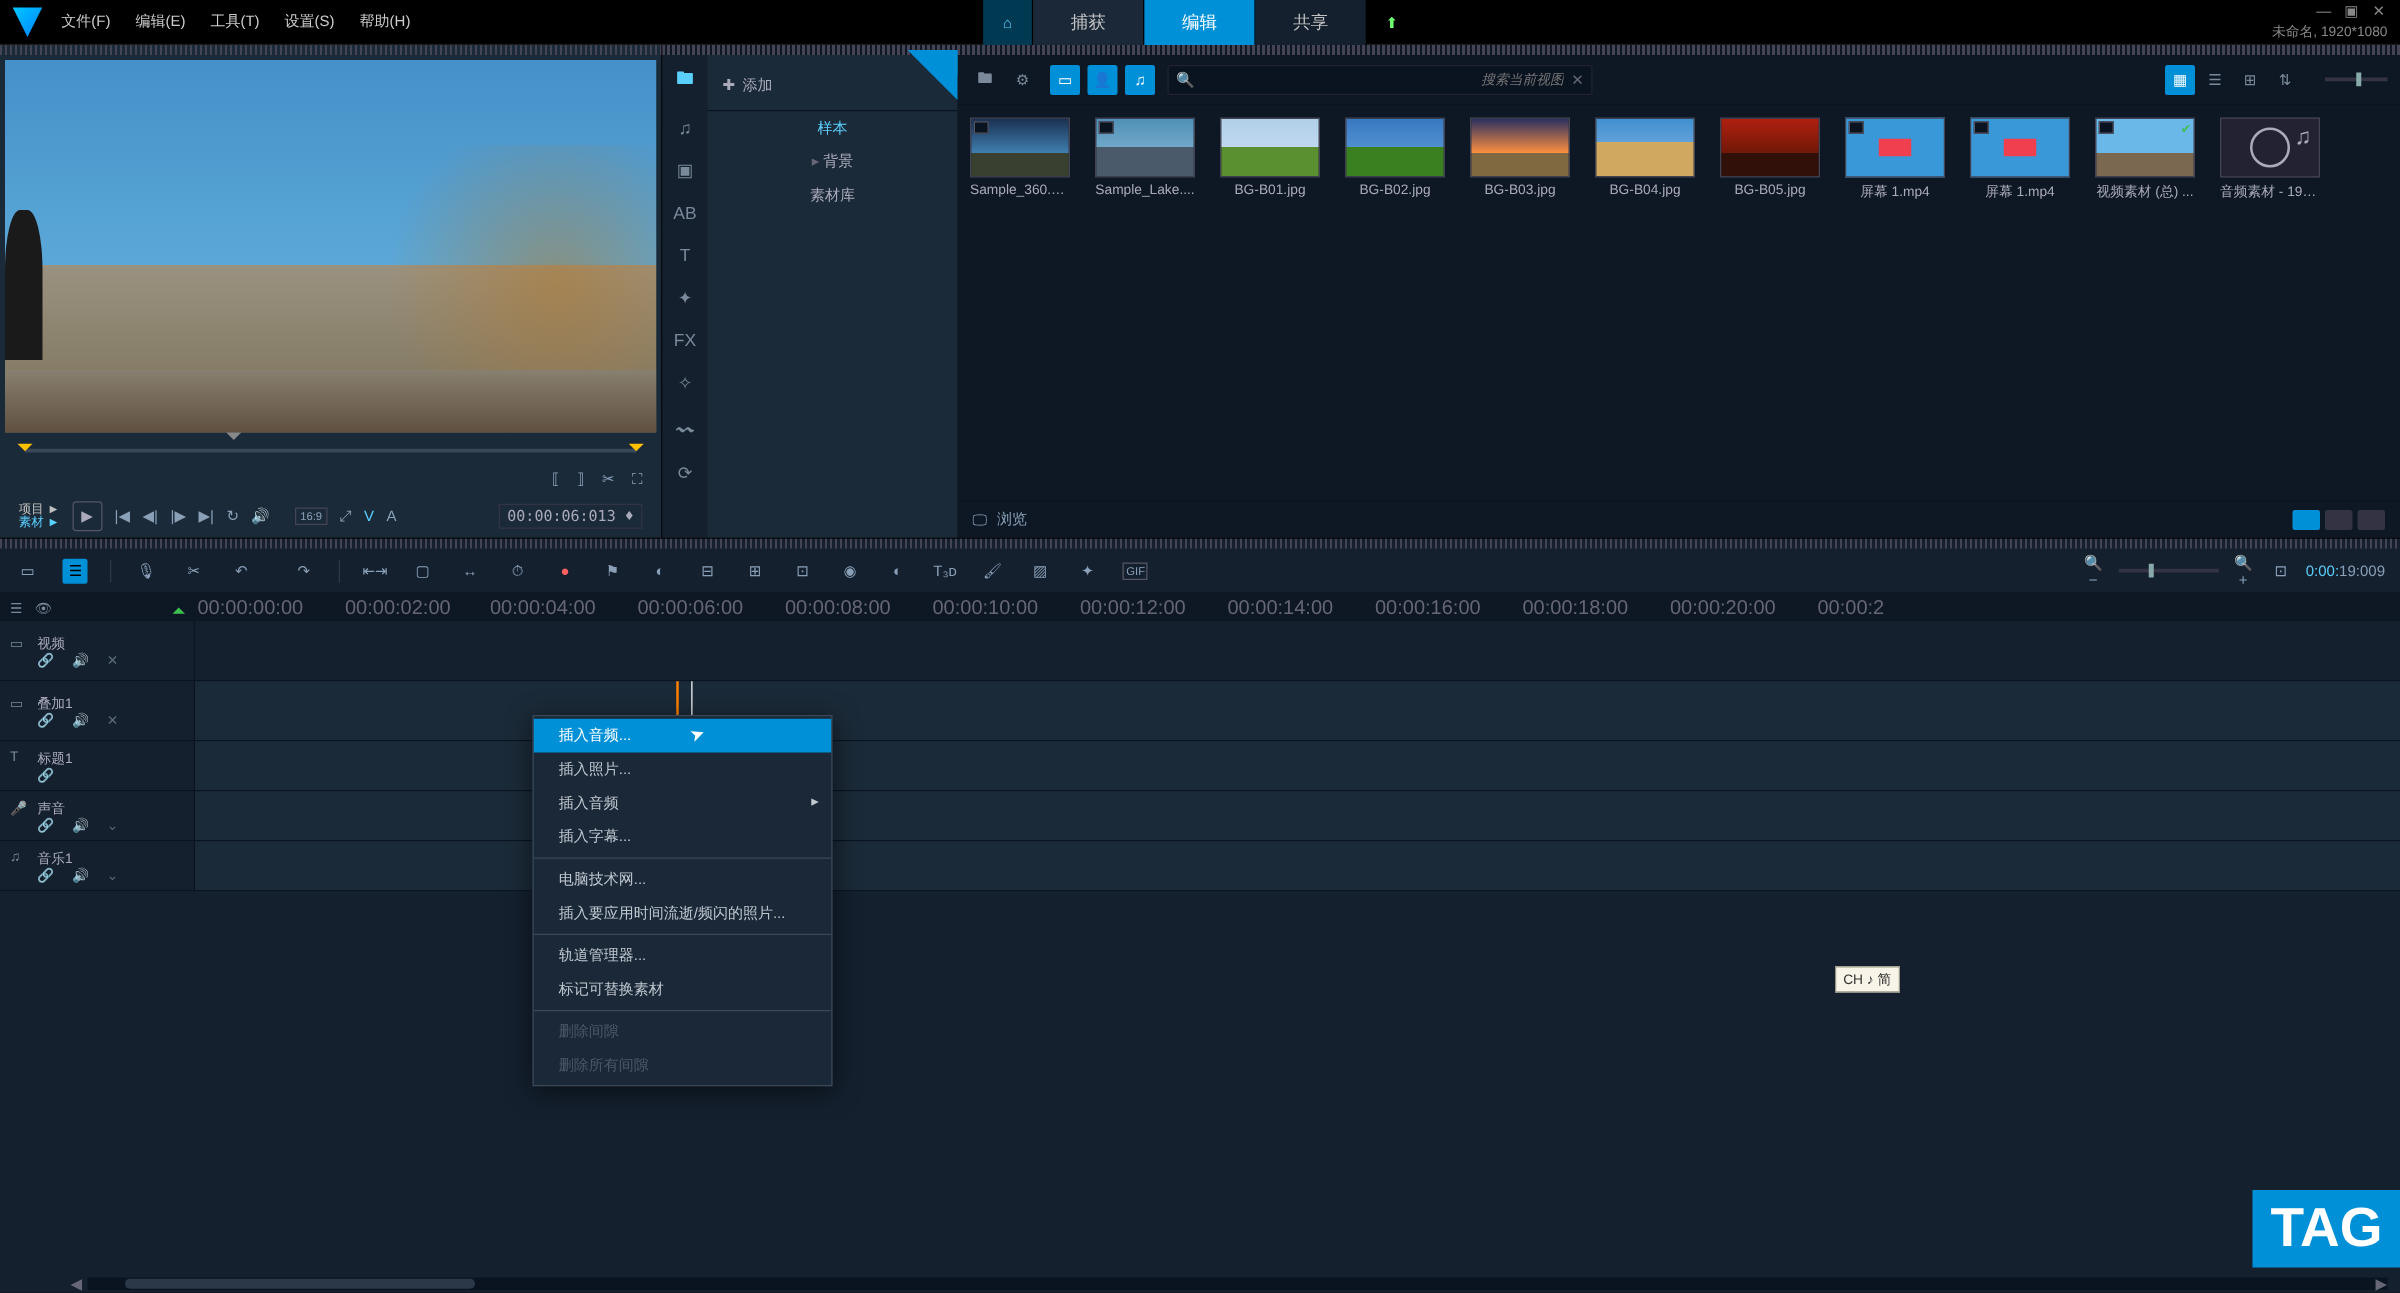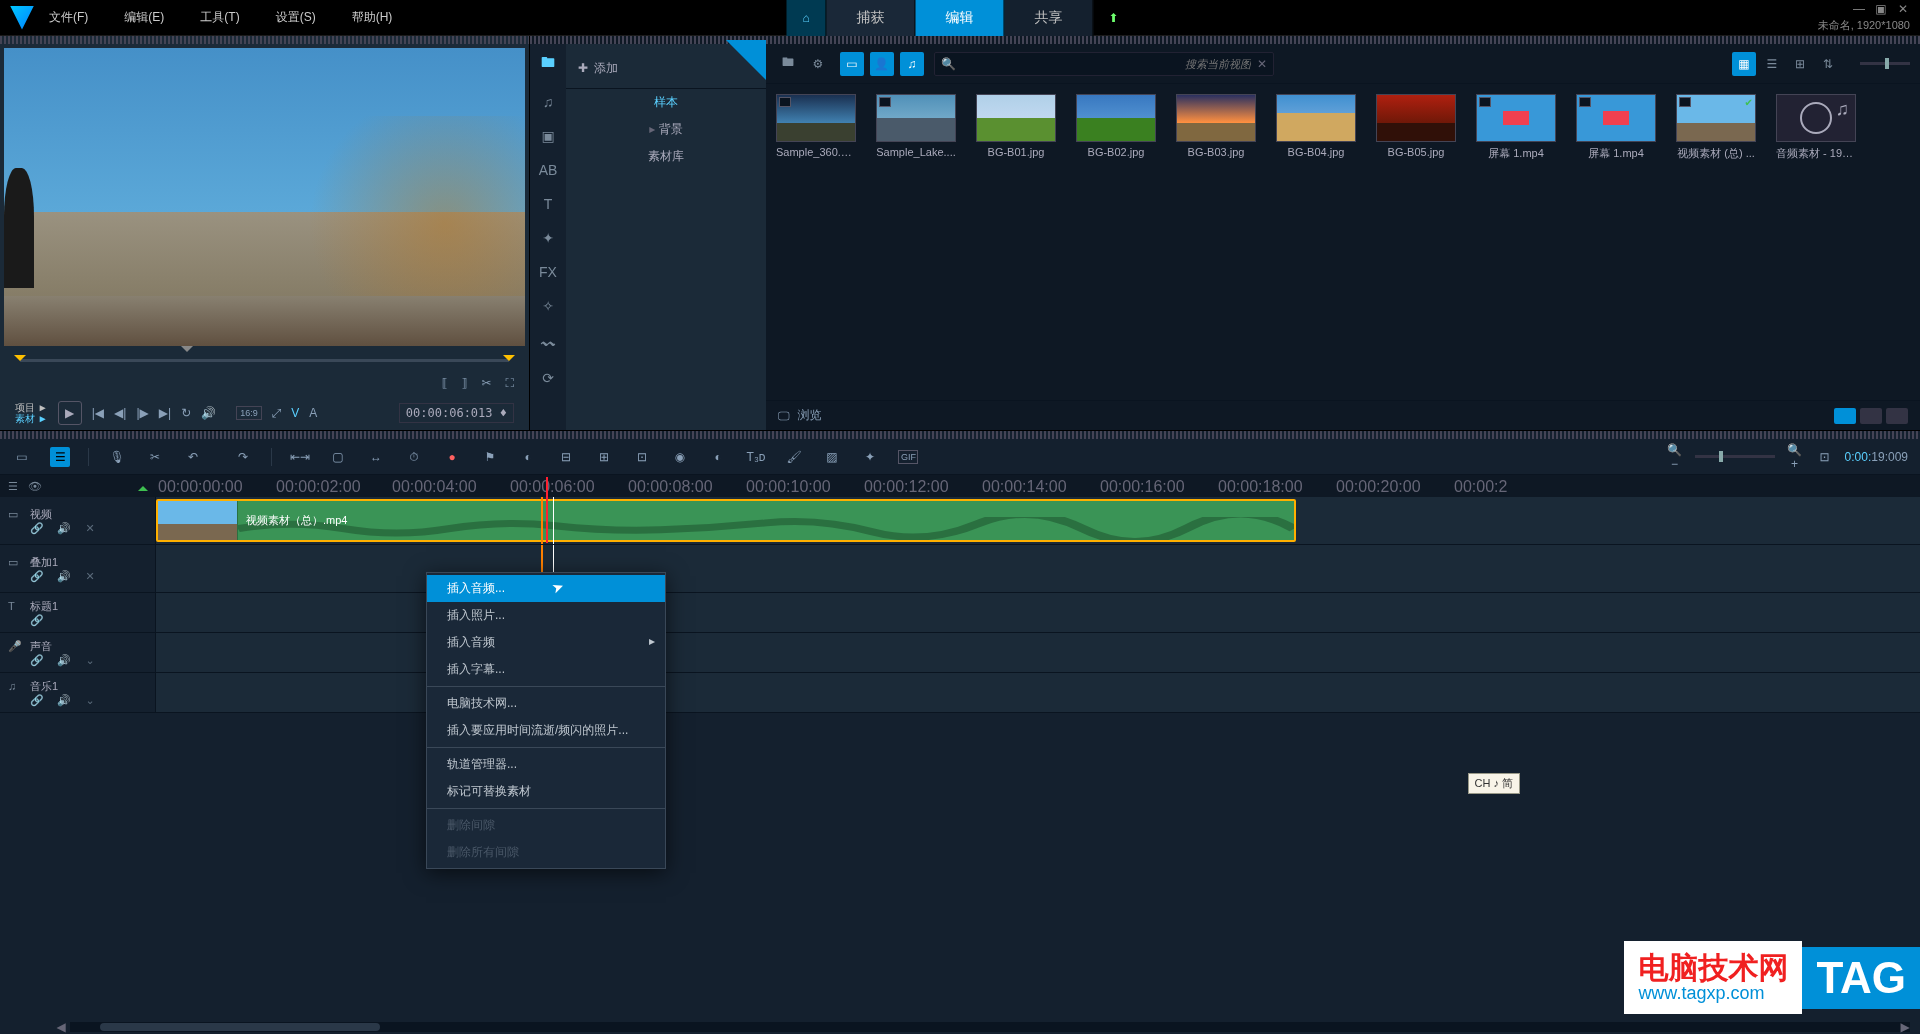--- a/index.html
+++ b/index.html
@@ -1,21 +1,21 @@
 <!DOCTYPE html>
 <html><head>
 <meta charset="utf-8">
 <style>
 * { margin: 0; padding: 0; box-sizing: border-box; font-family: "Microsoft YaHei", sans-serif; }
 body { background: #0a0a0a; color: #c0c0c0; font-size: 12px; width: 1920px; height: 1034px; overflow: hidden; position: relative; }
 
 
 .titlebar { height: 36px; background: #000; display: flex; align-items: center; padding: 0 10px; border-bottom: 1px solid #1a1a1a; }
 .logo-v { width: 24px; height: 24px; background: linear-gradient(135deg, #00c8ff, #0080ff); clip-path: polygon(0 0, 100% 0, 50% 100%); margin-right: 15px; }
-.menu-items { display: flex; gap: 36px; color: #ccc; text-align: right; }
+.menu-items { display: flex; gap: 20px; color: #ccc; text-align: right; }
 .menu-items span { cursor: pointer; }
 .top-tabs { position: absolute; left: 50%; transform: translateX(-50%); display: flex; height: 36px; align-items: stretch; }
 .top-tabs .home-tab { width: 40px; background: #003a52; display: flex; align-items: center; justify-content: center; color: #5ad0ff; border-right: 1px solid #000; }
 .top-tabs .tab { padding: 0 30px; display: flex; align-items: center; background: #1a2838; border-right: 1px solid #000; font-size: 14px; }
 .top-tabs .tab.active { background: #0090d8; color: #fff; }
 .top-tabs .tab.right { background: #14202e; }
 .top-tabs .upload { width: 40px; display: flex; align-items: center; justify-content: center; color: #6eff6e; }
 .win-controls { margin-left: auto; display: flex; flex-direction: column; align-items: flex-end; gap: 2px; }
 .win-buttons { display: flex; gap: 8px; color: #888; font-size: 12px; }
 .win-buttons span { width: 14px; text-align: center; cursor: pointer; }
@@ -399,32 +399,20 @@
         <div class="row1">
             <span class="icon">▭</span>
             <span>视频</span>
           </div>
         <div class="row2">
             <span>🔗</span>
             <span>🔊</span>
             <span>✕</span>
           </div>
       </div>
-      <div class="tl-track-content tl-content-wrapper">
-        <div class="clip-video">
-          <div class="thumb-strip"></div>
-          <span class="clip-name">视频素材（总）.mp4</span>
-          <div class="wave"><svg viewBox="0 0 1000 40" preserveAspectRatio="none">
-                <path d="M0,20 Q50,5 100,20 T200,20 T300,15 T400,22 T500,10 T600,25 T700,12 T800,20 T900,18 T1000,20" stroke="#2a7040" stroke-width="12" fill="none"></path>
-              </svg></div>
-        </div>
-        <div class="playhead-red"></div>
-        <div class="playhead"></div>
-        <div class="playhead-white"></div>
-      </div>
     </div>
     <div class="tl-track">
       <div class="tl-track-label">
         <div class="row1">
             <span class="icon">▭</span>
             <span>叠加1</span>
           </div>
         <div class="row2">
             <span>🔗</span>
             <span>🔊</span>
@@ -500,18 +488,14 @@
   <div class="item">标记可替换素材</div>
   <div class="divider"></div>
   <div class="item disabled">删除间隙</div>
   <div class="item disabled">删除所有间隙</div>
 </div>
 <div class="cursor-arrow">➤</div>
 
 <div class="ime-badge">CH ♪ 简</div>
 
 <div class="watermark">
-  <div class="cn">
-    <span>电脑技术网</span>
-    <span class="url">www.tagxp.com</span>
-  </div>
   <div class="tag">TAG</div>
 </div>
 
 </body></html>

